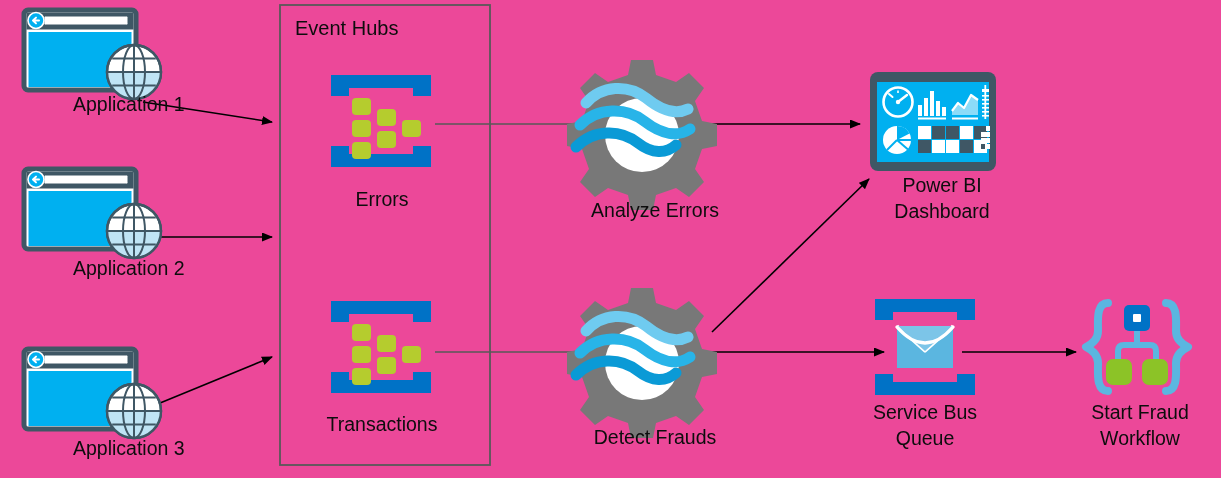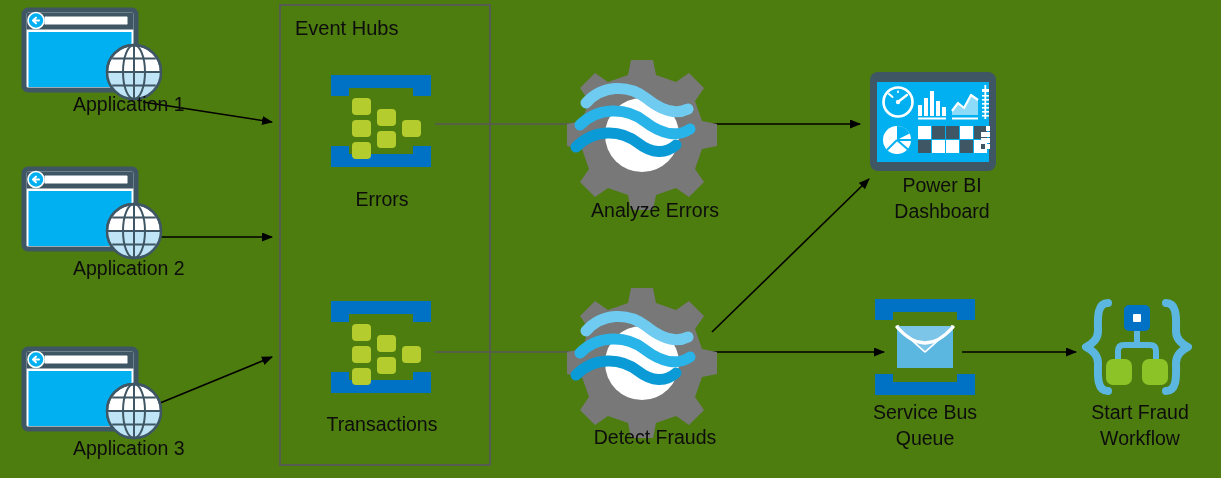--- a/index.html
+++ b/index.html
@@ -7,21 +7,21 @@
     padding: 0;
     background: #ffffff;
   }
   body {
     font-family: "Liberation Sans", sans-serif;
   }
   #diagram-root {
     position: relative;
     width: 1221px;
     height: 478px;
-    background: #4d7c0f;
+    background: #ec4899;
     overflow: hidden;
   }
   #diagram-svg {
     position: absolute;
     left: 0;
     top: 0;
     width: 1221px;
     height: 478px;
   }
   .node-label {

